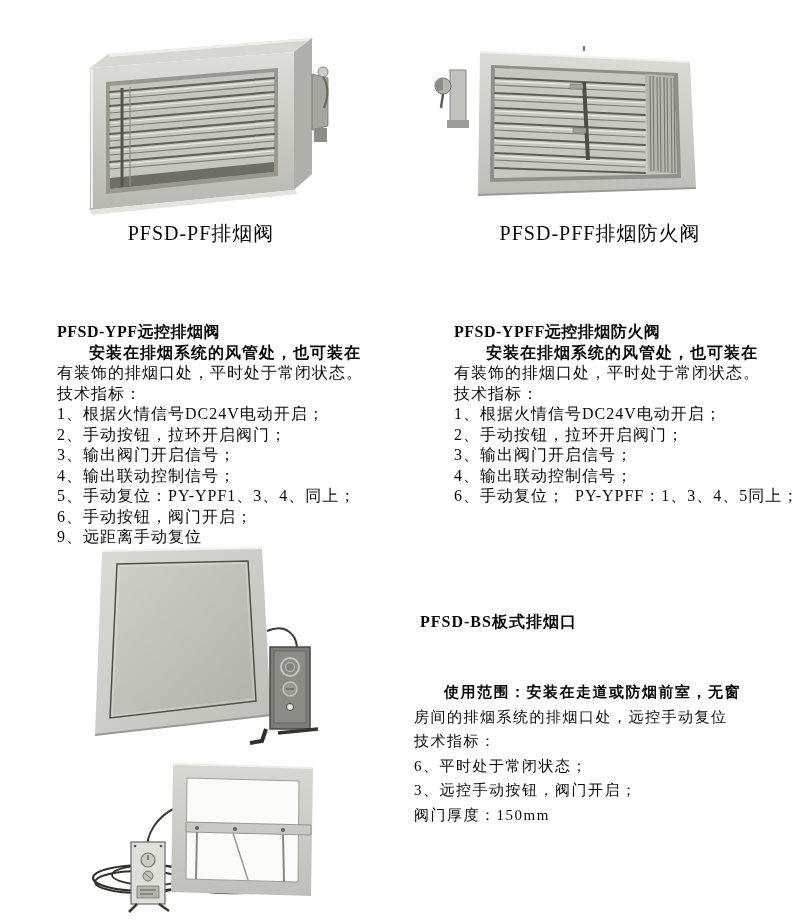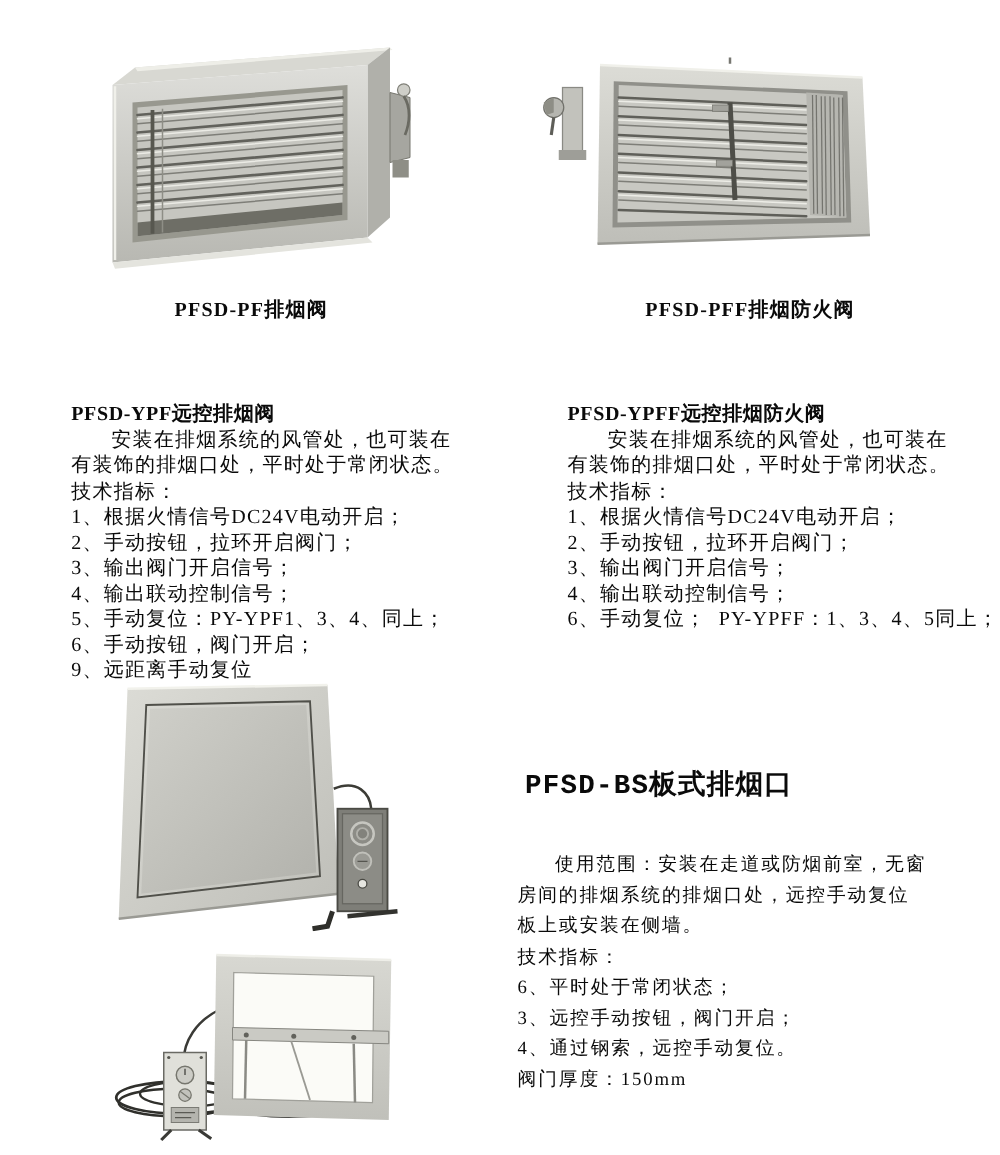--- a/index.html
+++ b/index.html
@@ -1,25 +1,25 @@
 <!DOCTYPE html>
 <html><head>
 <meta charset="utf-8">
 <style>
   html,body{margin:0;padding:0;background:#ffffff;}
   .page{position:relative;width:800px;height:924px;background:#ffffff;overflow:hidden;
         font-family:"Liberation Serif","DejaVu Serif",serif;color:#0a0a0a;}
   .abs{position:absolute;}
-  .caption{position:absolute;top:238px;font-weight:700;font-size:16px;letter-spacing:1px;
+  .caption{position:absolute;top:220px;font-weight:400;font-size:20px;letter-spacing:1px;
            text-align:center;white-space:pre;}
   .col{position:absolute;font-size:16px;line-height:20.5px;letter-spacing:1px;}
   .col .ln{white-space:pre;}
   .col .title{font-weight:700;letter-spacing:0.5px;white-space:pre;margin-top:40px;}
-  .indent{padding-left:2em;}
-  .bs-title{position:absolute;font-weight:700;font-size:22px;letter-spacing:1px;white-space:pre;font-family:Liberation Mono, monospace;}
+  .indent{padding-left:2em;font-weight:bold;}
+  .bs-title{position:absolute;font-weight:700;font-size:16px;letter-spacing:1px;white-space:pre;}
   .bs-col{line-height:24.5px;font-size:15px;letter-spacing:1.5px;}
   svg{display:block;}
 </style>
 </head>
 <body>
 
 <div class="page">
 
   <svg class="abs" style="left:62px;top:28px;" width="278" height="190" viewBox="0 0 278 190" aria-hidden="true">
     <defs>
@@ -243,21 +243,19 @@
       <path d="M52,146 L44,154" stroke="#3a3a36" stroke-width="2.5"></path>
       <path d="M74,146 L84,153" stroke="#3a3a36" stroke-width="2.5"></path>
     </g>
   </svg>
 
   <div class="bs-title" style="left:420px;top:612px;">PFSD-BS板式排烟口</div>
 
   <div class="col bs-col" style="left:414px;top:680px;width:380px;">
     <div class="ln indent">使用范围：安装在走道或防烟前室，无窗</div>
     <div class="ln">房间的排烟系统的排烟口处，远控手动复位</div>
-    <div class="ln">板上或安装在侧墙。</div>
     <div class="ln">技术指标：</div>
     <div class="ln">6、平时处于常闭状态；</div>
     <div class="ln">3、远控手动按钮，阀门开启；</div>
-    <div class="ln">4、通过钢索，远控手动复位。</div>
     <div class="ln">阀门厚度：150mm</div>
   </div>
 
 </div>
 
 </body></html>

